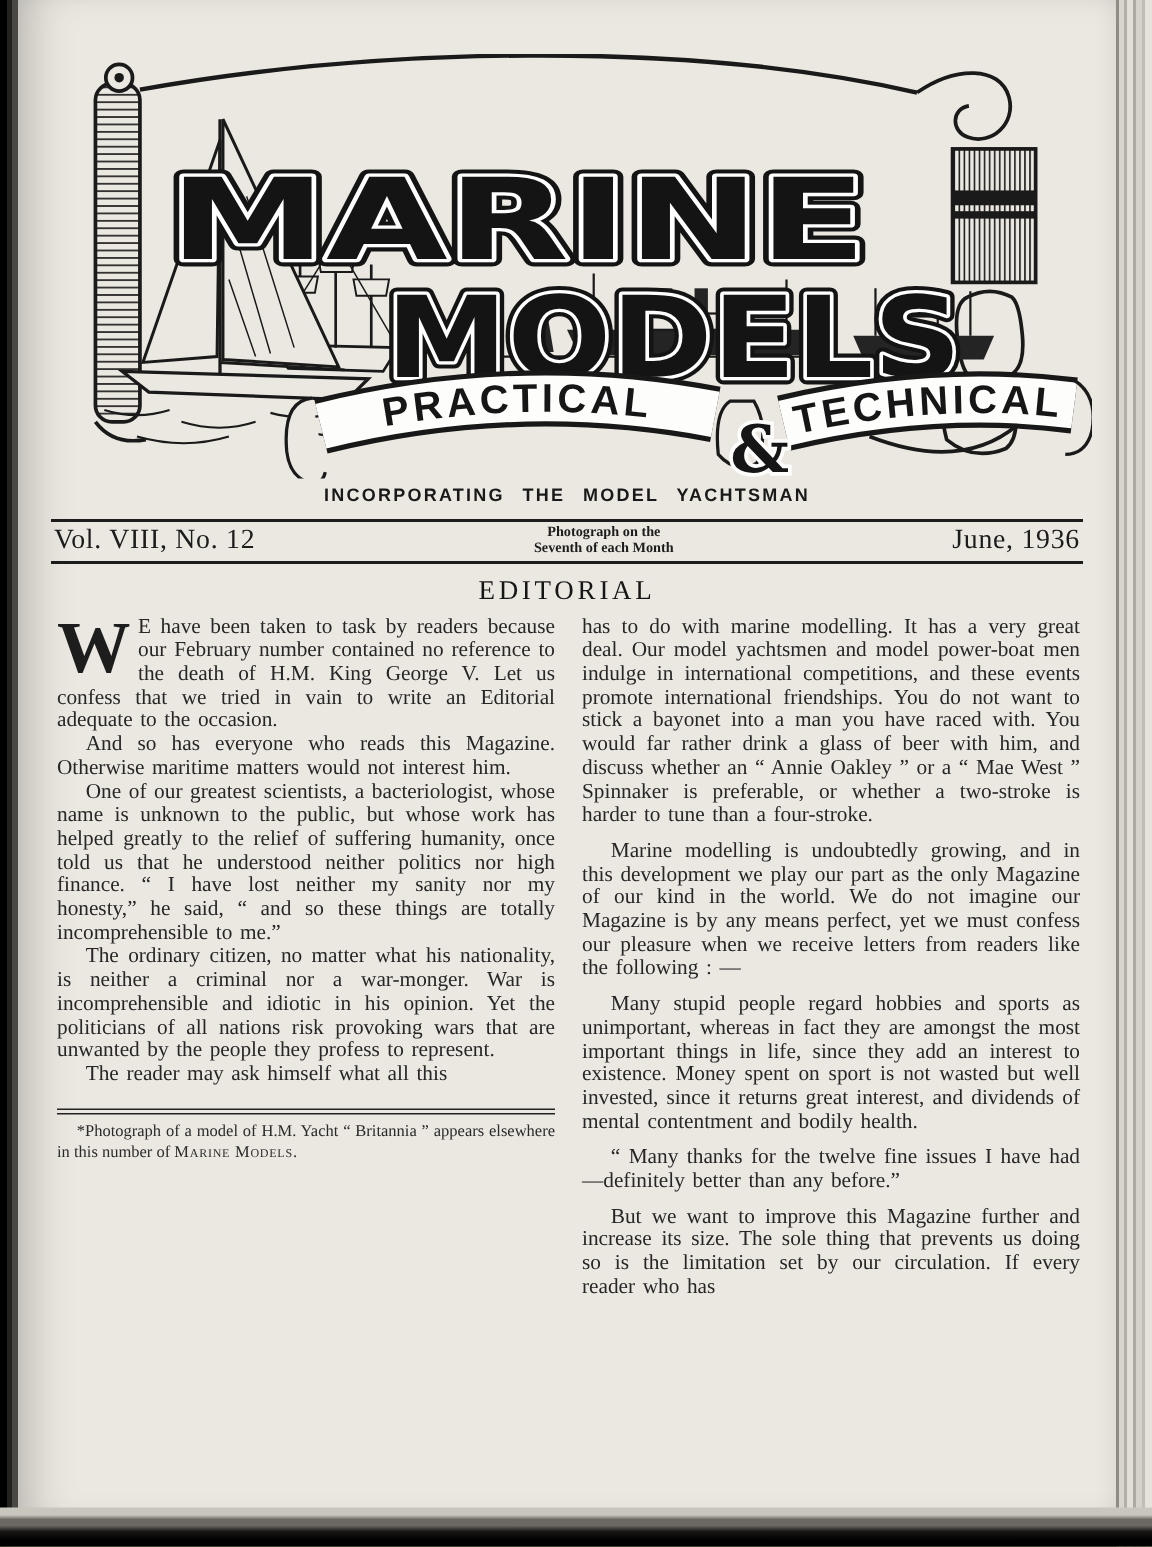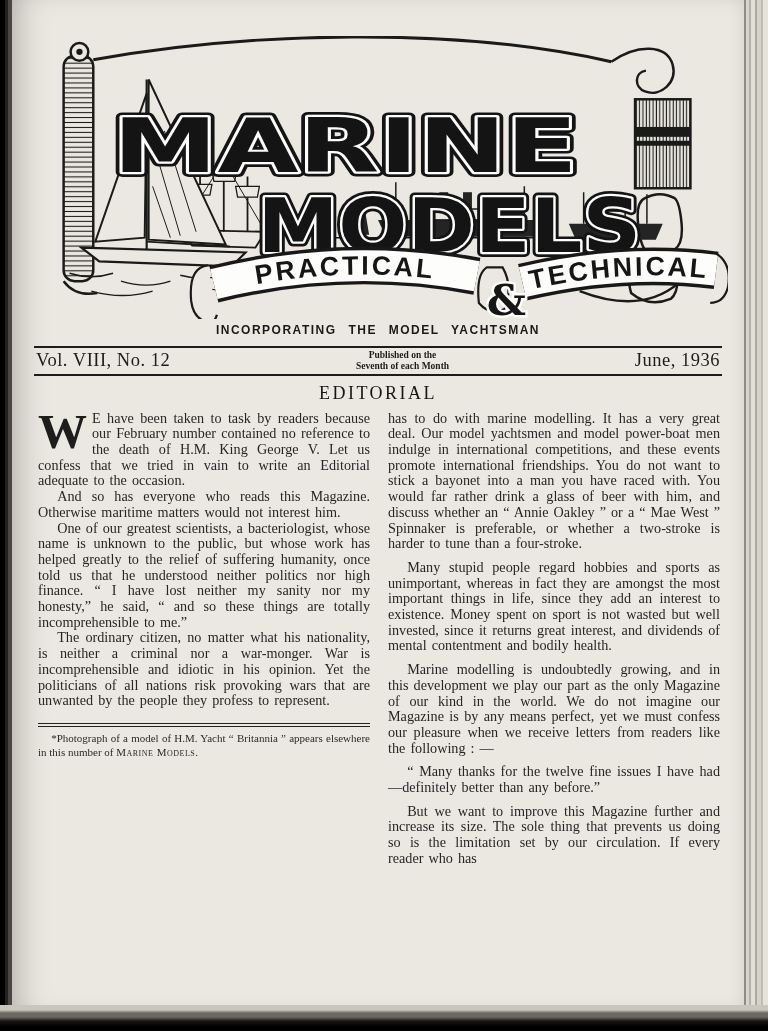--- a/index.html
+++ b/index.html
@@ -187,43 +187,44 @@
           <text class="amp" x="462" y="282">&amp;</text>
         </g>
       </svg>
     </div>
 
     <div class="subtitle">INCORPORATING  THE  MODEL  YACHTSMAN</div>
 
     <div class="issuebar">
       <div class="vol">Vol. VIII, No. 12</div>
       <div class="pub">
-        <div>Published on the</div>
+        <div>Photograph on the</div>
         <div>Seventh of each Month</div>
       </div>
       <div class="date">June, 1936</div>
     </div>
 
     <h1 class="heading">EDITORIAL</h1>
 
     <div class="columns">
       <div class="col">
         <p class="para"><span class="dropcap">W</span><span>E have been taken to task by readers because our February number contained no reference to the death of H.M. King George V.  Let us confess that we tried in vain to write an Editorial adequate to the occasion.</span></p>
         <p class="para indent">And so has everyone who reads this Magazine.  Otherwise maritime matters would not interest him.</p>
         <p class="para indent">One of our greatest scientists, a bacteriologist, whose name is unknown to the public, but whose work has helped greatly to the relief of suffering humanity, once told us that he understood neither politics nor high finance.  “ I have lost neither my sanity nor my honesty,” he said, “ and so these things are totally incomprehensible to me.”</p>
         <p class="para indent">The ordinary citizen, no matter what his nationality, is neither a criminal nor a war-monger.  War is incomprehensible and idiotic in his opinion.   Yet the politicians of all nations risk provoking wars that are unwanted by the people they profess to represent.</p>
+        <p class="para indent">The reader may ask himself what all this</p>
         <div class="footnote">
           <div class="footnote-rule"></div>
           <p class="fn-text"><span>*Photograph of a model of H.M. Yacht “ Britannia ” appears elsewhere in this number of </span><span class="sc">Marine Models</span><span>.</span></p>
         </div>
       </div>
       <div class="col col-right">
         <p class="para">has to do with marine modelling.  It has a very great deal.  Our model yachtsmen and model power-boat men indulge in international competitions, and these events promote international friendships.  You do not want to stick a bayonet into a man you have raced with.  You would far rather drink a glass of beer with him, and discuss whether an “ Annie Oakley ” or a “ Mae West ” Spinnaker is preferable, or whether a two-stroke is harder to tune than a four-stroke.</p>
+        <p class="para indent">Marine modelling is undoubtedly growing, and in this development we play our part as the only Magazine of our kind in the world.  We do not imagine our Magazine is by any means perfect, yet we must confess our pleasure when we receive letters from readers like the following : —</p>
         <p class="para indent">Many stupid people regard hobbies and sports as unimportant, whereas in fact they are amongst the most important things in life, since they add an interest to existence.  Money spent on sport is not wasted but well invested, since it returns great interest, and dividends of mental contentment and bodily health.</p>
-        <p class="para indent">Marine modelling is undoubtedly growing, and in this development we play our part as the only Magazine of our kind in the world.  We do not imagine our Magazine is by any means perfect, yet we must confess our pleasure when we receive letters from readers like the following : —</p>
         <p class="para indent">“ Many thanks for the twelve fine issues I have had—definitely better than any before.”</p>
         <p class="para indent">But we want to improve this Magazine further and increase its size.  The sole thing that prevents us doing so is the limitation set by our circulation.  If every reader who has</p>
       </div>
     </div>
 
   </div>
   <div class="edge-bottom"></div>
 </div>
 
 </body></html>

